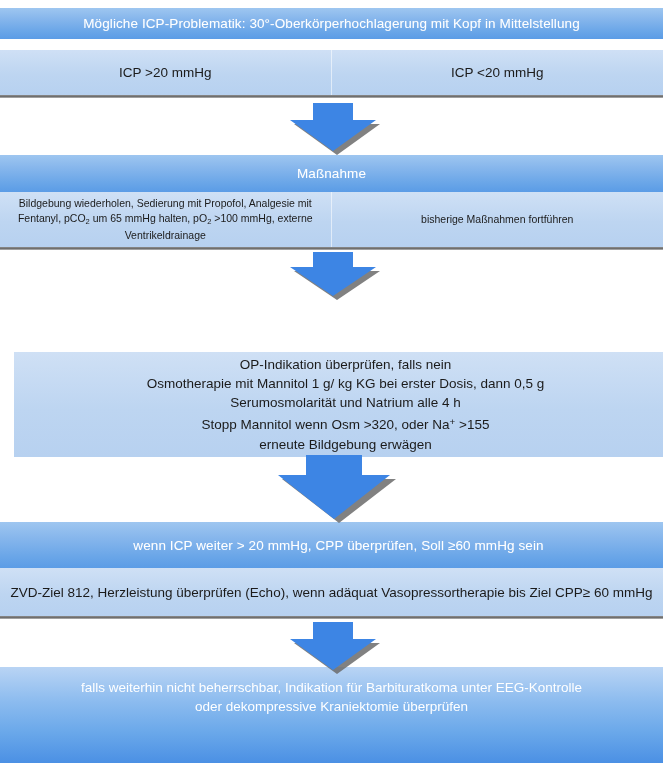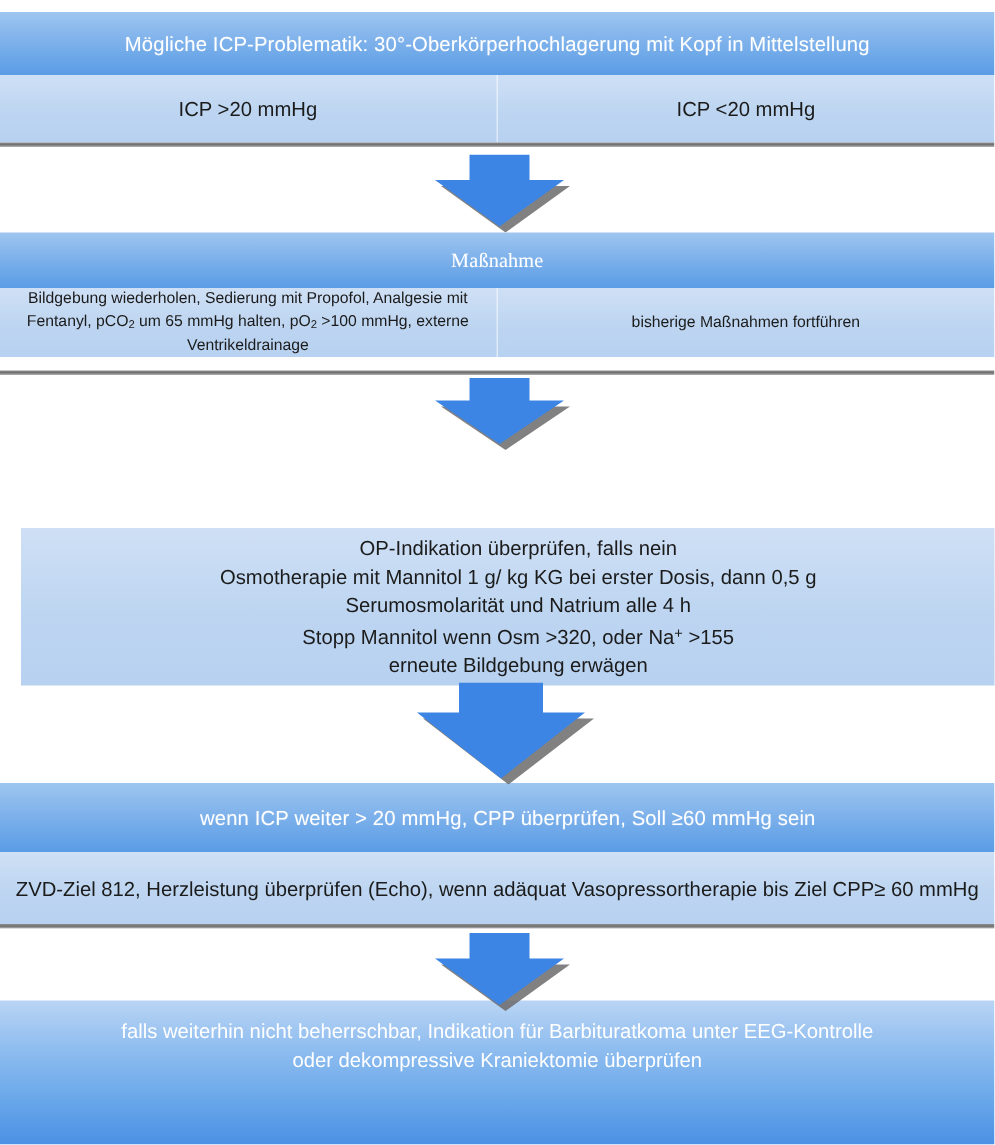--- a/index.html
+++ b/index.html
@@ -103,21 +103,21 @@
   .arrow svg { display: block; }
 
   sub { font-size: 0.72em; vertical-align: -0.25em; }
   sup { font-size: 0.72em; vertical-align: 0.42em; }
 </style>
 </head>
 <body>
 
 <div class="stage">
 
-  <div class="band band-dark" style="top:8px; height:42px;">
+  <div class="band band-dark" style="top:8px; height:31px;">
     <div class="txt">Mögliche ICP-Problematik: 30°-Oberkörperhochlagerung mit Kopf in Mittelstellung</div>
   </div>
 
   <div class="band band-light split" style="top:50px; height:45px;">
     <div class="col col-left">
       <div class="txt">ICP &gt;20 mmHg</div>
     </div>
     <div class="col col-right">
       <div class="txt">ICP &lt;20 mmHg</div>
     </div>
@@ -125,25 +125,25 @@
 
   <div class="rule" style="top:95px;"></div>
 
   <div class="arrow" style="left:283px; top:103px; width:100px; height:52px;">
     <svg width="100" height="52" viewBox="0 0 100 52" xmlns="http://www.w3.org/2000/svg">
       <polygon points="54,4 54,21 97,21 54,52 11,21 54,21" fill="#6b6b6b" opacity="0.85"></polygon>
       <polygon points="30,0 70,0 70,17 93,17 50,48 7,17 30,17" fill="#3d85e4"></polygon>
     </svg>
   </div>
 
-  <div class="band band-dark" style="top:155px; height:37px;font-family:Liberation Serif, serif;">
+  <div class="band band-dark" style="top:155px; height:37px;">
     <div class="txt">Maßnahme</div>
   </div>
 
-  <div class="band band-light split" style="top:192px; height:46px;">
+  <div class="band band-light split" style="top:192px; height:55px;">
     <div class="col col-left">
       <div class="txt txt-small txt-wide">
         <span>Bildgebung wiederholen, Sedierung mit Propofol, Analgesie mit</span><br>
         <span>Fentanyl, pCO</span><sub>2</sub><span> um 65 mmHg halten, pO</span><sub>2</sub><span> &gt;100 mmHg, externe</span><br>
         <span>Ventrikeldrainage</span>
       </div>
     </div>
     <div class="col col-right">
       <div class="txt txt-small">bisherige Maßnahmen fortführen</div>
     </div>

